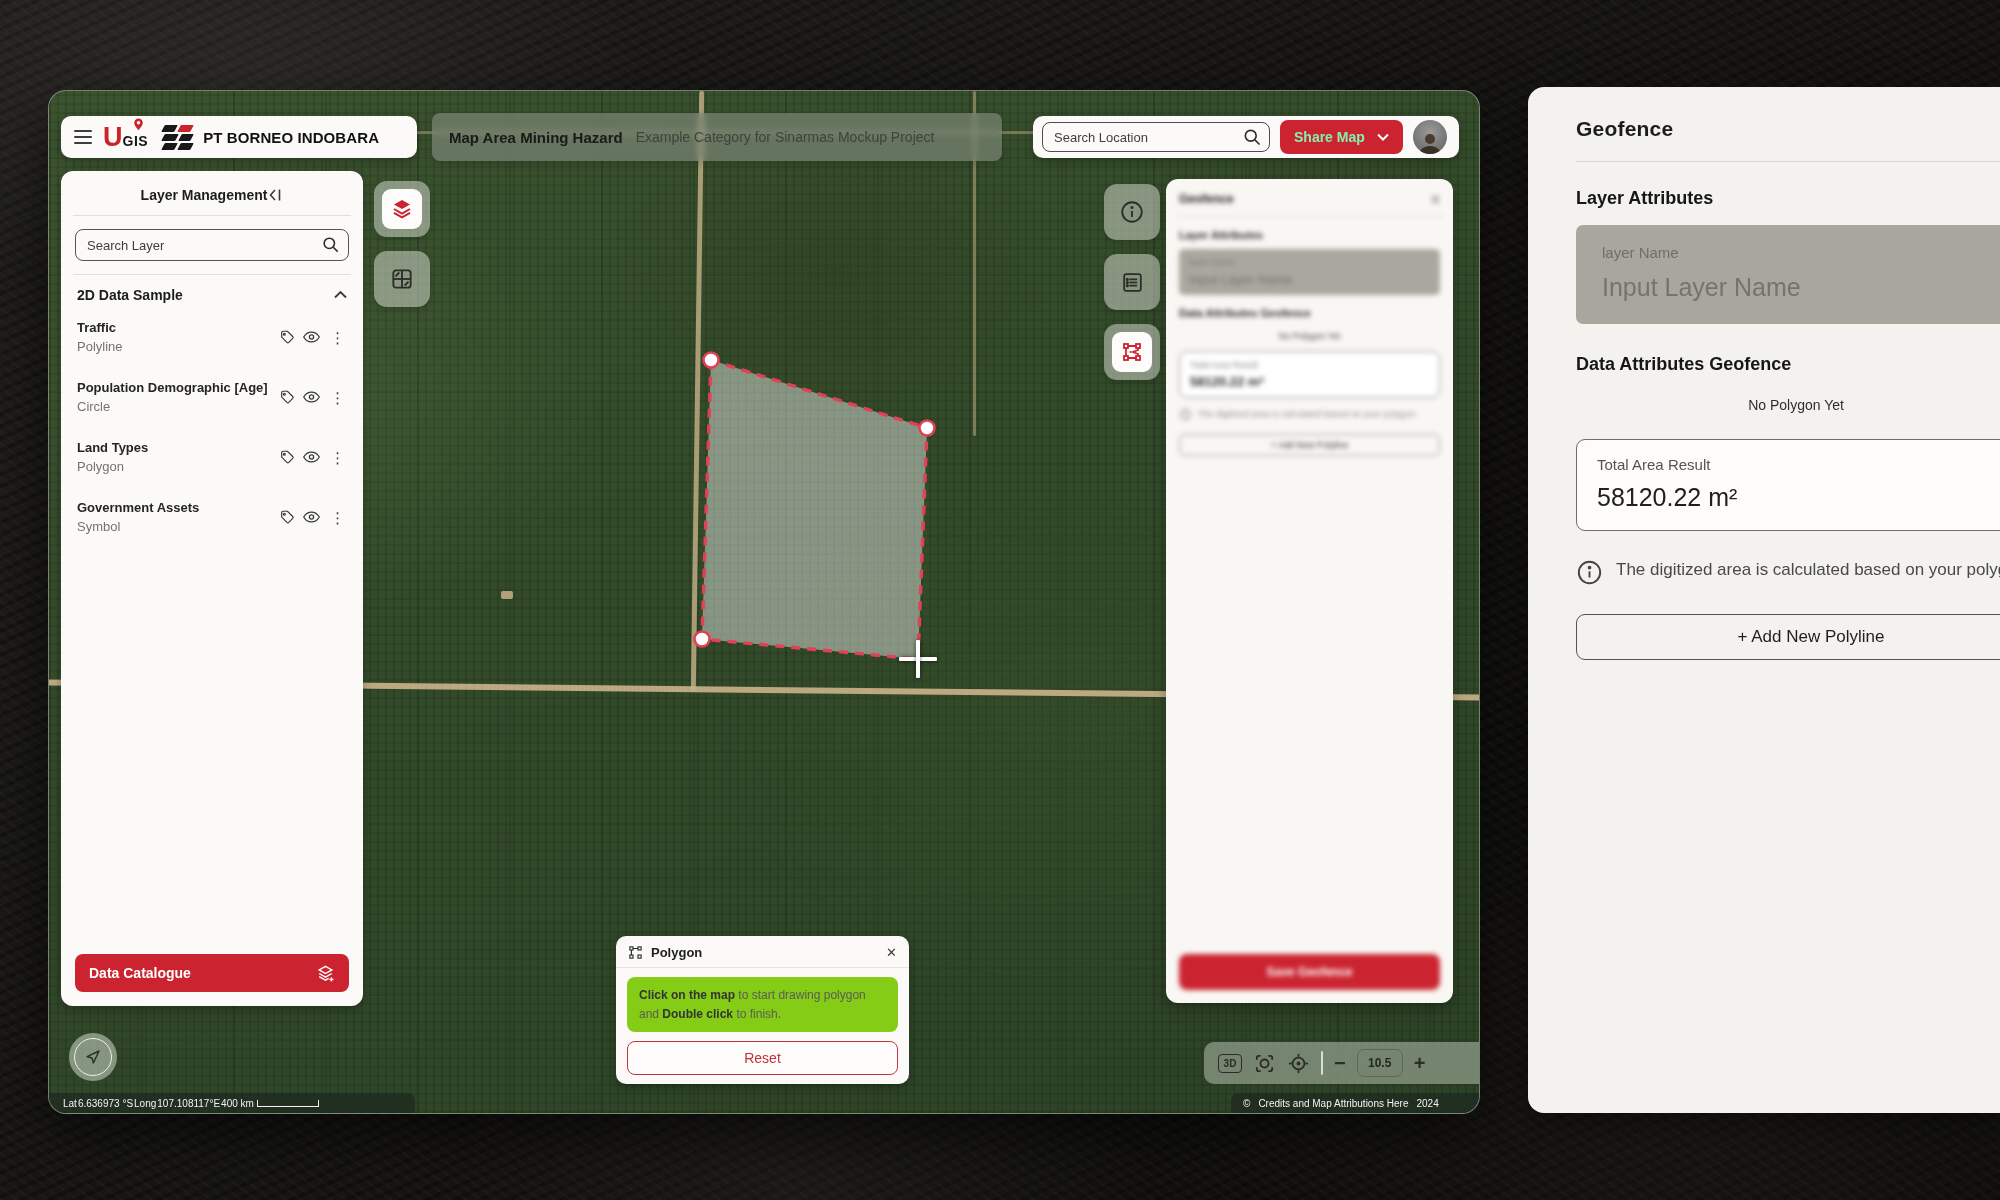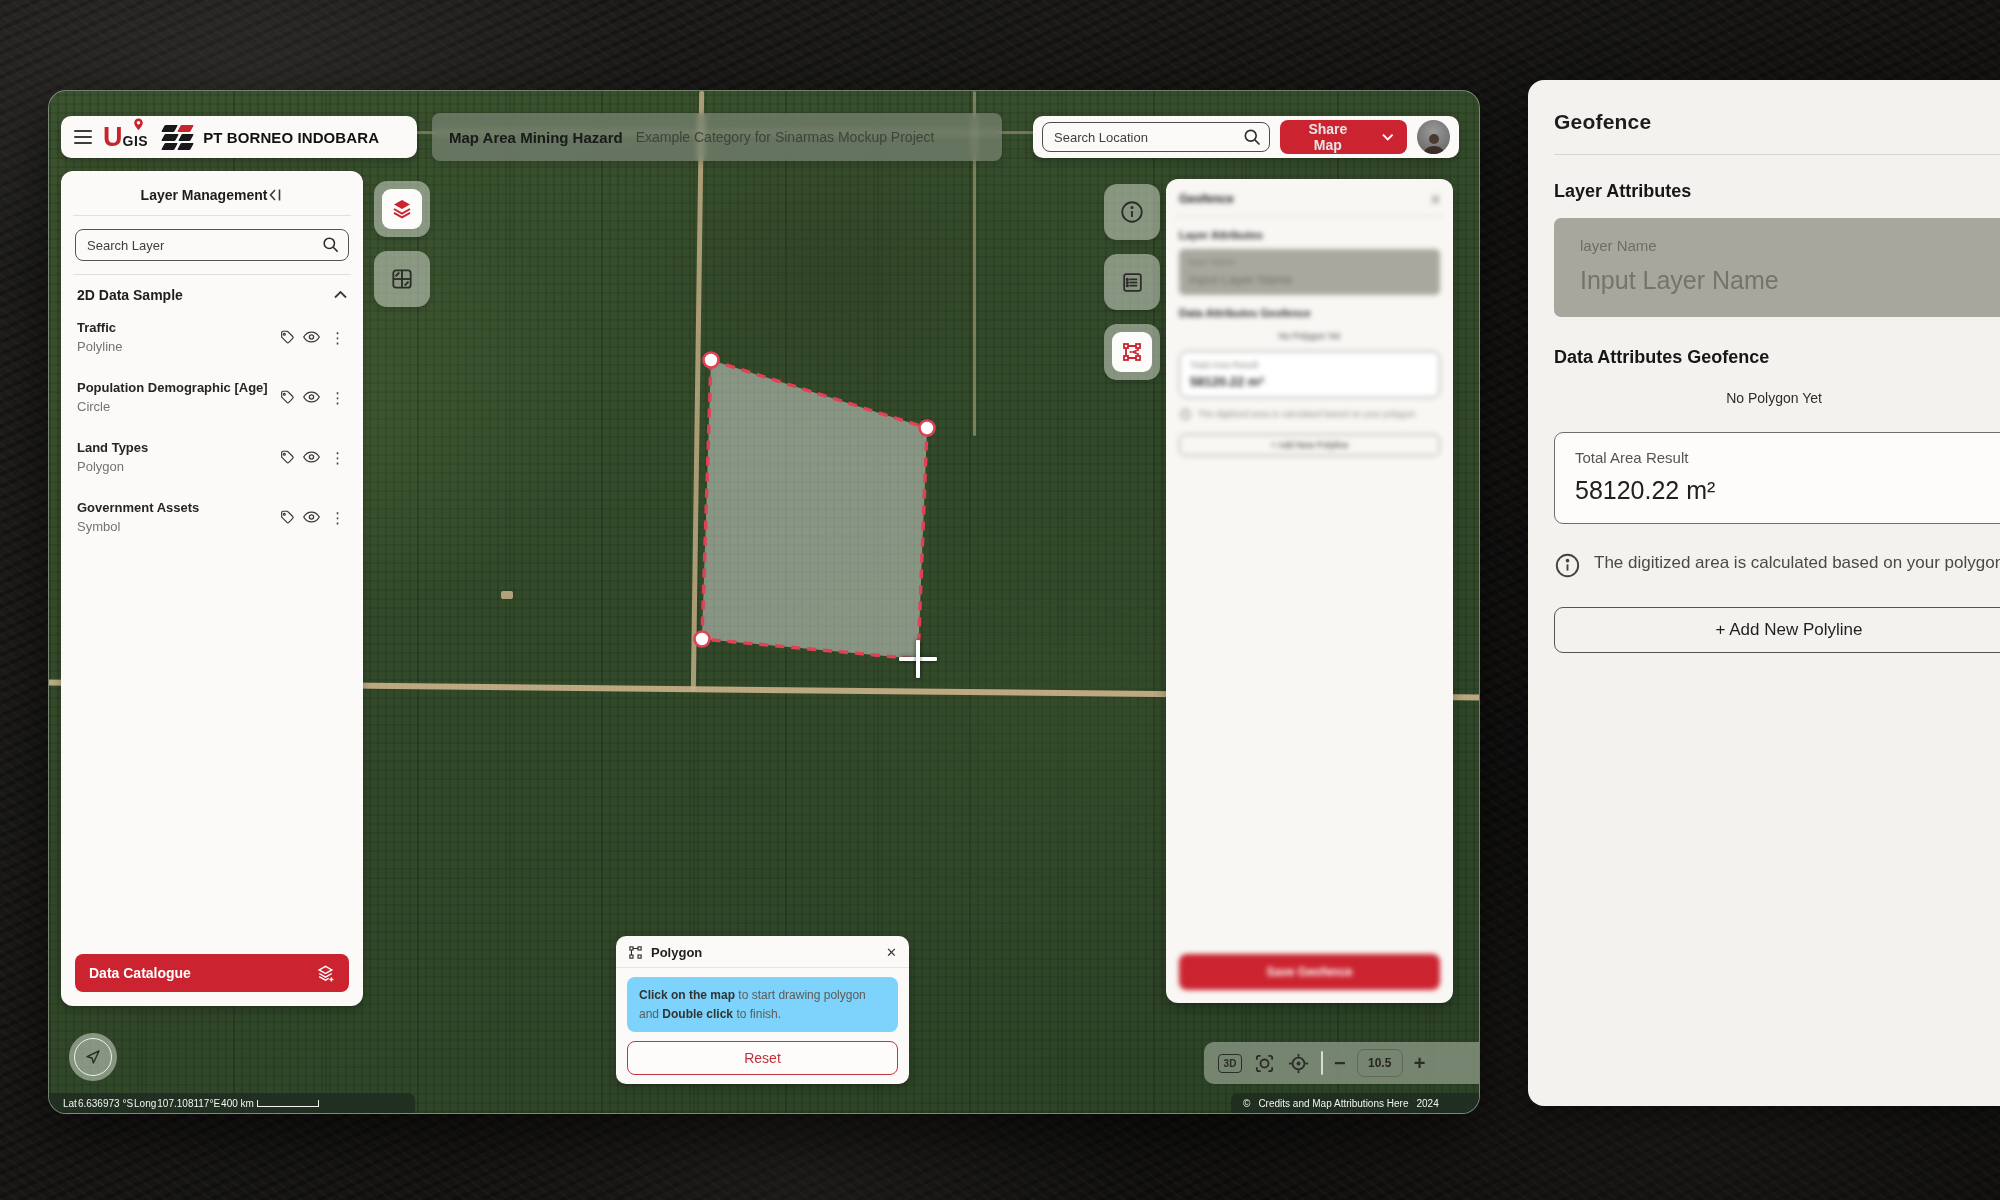--- a/index.html
+++ b/index.html
@@ -67,22 +67,22 @@
 
   .right-card { left:984px; top:25px; width:426px; height:42px; display:flex; align-items:center; gap:10px; padding:0 9px; }
   .search-loc { position:relative; flex:0 0 228px; }
   .search-loc input {
     width:228px; height:30px; border:1.2px solid #4c4c48; border-radius:8px;
     padding:0 32px 0 11px; font-size:13px; font-family:inherit; background:#fbfaf8; color:#222; outline:none;
   }
   .search-loc input::placeholder { color:#3f3f3c; }
   .search-loc .mag { position:absolute; right:8px; top:5px; }
   .share-btn {
-    height:34px; border:none; border-radius:8px; background:#cb2430; color:#e5e5e5;
-    font-size:14px; font-weight:bold; font-family:inherit; display:flex; align-items:center; gap:20px;
+    height:34px; border:none; border-radius:8px; background:#cb2430; color:#86efac;
+    font-size:14px; font-weight:bold; font-family:inherit; display:flex; align-items:center; gap:12px;
     padding:0 14px; cursor:pointer;
   }
   .avatar {
     width:34px; height:34px; border-radius:50%; overflow:hidden; cursor:pointer;
     background:radial-gradient(circle at 50% 35%, #9a9a9a, #6e6e6e 75%);
     display:flex; align-items:flex-end; justify-content:center;
   }
 
   
   .sidebar {
@@ -149,21 +149,21 @@
     margin-top:auto; height:36px; border:none; border-radius:8px; background:#cb2430;
     color:#fff; font-size:12px; font-weight:bold; font-family:inherit; cursor:pointer; width:100%;
   }
 
   
   .poly-dialog { left:567px; top:845px; width:293px; height:148px; border-radius:10px; overflow:hidden; display:flex; flex-direction:column; }
   .pd-head { display:flex; align-items:center; gap:8px; padding:9px 12px 7px; }
   .pd-title { font-size:13px; font-weight:bold; color:#1e1e1e; flex:1; }
   .pd-close { font-size:13px; color:#3a3a3a; cursor:pointer; }
   .pd-div { height:1px; background:#e6e4df; }
-  .pd-hint { margin:9px 11px 0; background:#7dd3fc; border-radius:8px; padding:9px 12px; font-size:12px; color:#5c5b57; line-height:1.55; }
+  .pd-hint { margin:9px 11px 0; background:#84cc16; border-radius:8px; padding:9px 12px; font-size:12px; color:#5c5b57; line-height:1.55; }
   .pd-hint b { color:#333; }
   .pd-reset {
     margin:9px 11px; height:34px; border:1.4px solid #c2353f; border-radius:8px; background:#fdfcfa;
     color:#c2303a; font-size:14px; font-family:inherit; cursor:pointer;
   }
 
   
   .compass-btn {
     left:20px; top:942px; width:48px; height:48px; border-radius:50%;
     background:rgba(208,216,203,0.55); display:flex; align-items:center; justify-content:center; cursor:pointer;
@@ -196,23 +196,23 @@
 
   
   .poly-svg { position:absolute; inset:0; pointer-events:none; }
   .crosshair { position:absolute; left:869px; top:568px; width:0; height:0; }
   .crosshair div { position:absolute; background:#fff; box-shadow:0 0 4px rgba(0,0,0,0.55); border-radius:1px; }
   .ch-h { left:-19px; top:-2px; width:38px; height:4px; }
   .ch-v { left:-2px; top:-19px; width:4px; height:38px; }
 
   
   .zoom-panel {
-    position:absolute; left:1528px; top:80px; width:472px; height:1026px;
+    position:absolute; left:1528px; top:87px; width:472px; height:1026px;
     background:#f3f2ef; border-radius:16px 0 0 16px; box-shadow:0 10px 40px rgba(0,0,0,0.5);
-    padding:30px 0 0 26px; overflow:hidden;
+    padding:30px 0 0 48px; overflow:hidden;
   }
   .zp-title { font-size:21px; font-weight:bold; color:#1c1c1c; letter-spacing:0.2px; }
   .zp-div { height:1px; background:#d7d5d0; margin:20px 0 0; width:500px; }
   .zp-sec1 { font-size:18px; font-weight:bold; color:#161616; margin-top:26px; }
   .zp-input-box { background:#a8a79d; border-radius:7px; margin-top:16px; margin-right:-30px; padding:19px 0 22px 26px; }
   .zp-input-label { font-size:15px; color:#6f6e65; }
   .zp-input-ph { font-size:25px; color:#75746b; margin-top:12px; }
   .zp-sec2 { font-size:18px; font-weight:bold; color:#161616; margin-top:30px; }
   .zp-empty { font-size:14px; color:#2e2e2c; text-align:center; margin-top:22px; width:440px; }
   .zp-area-box { border:1.6px solid #6e6d67; border-radius:9px; background:#fdfcfa; margin-top:26px; margin-right:-30px; padding:16px 0 18px 20px; }

